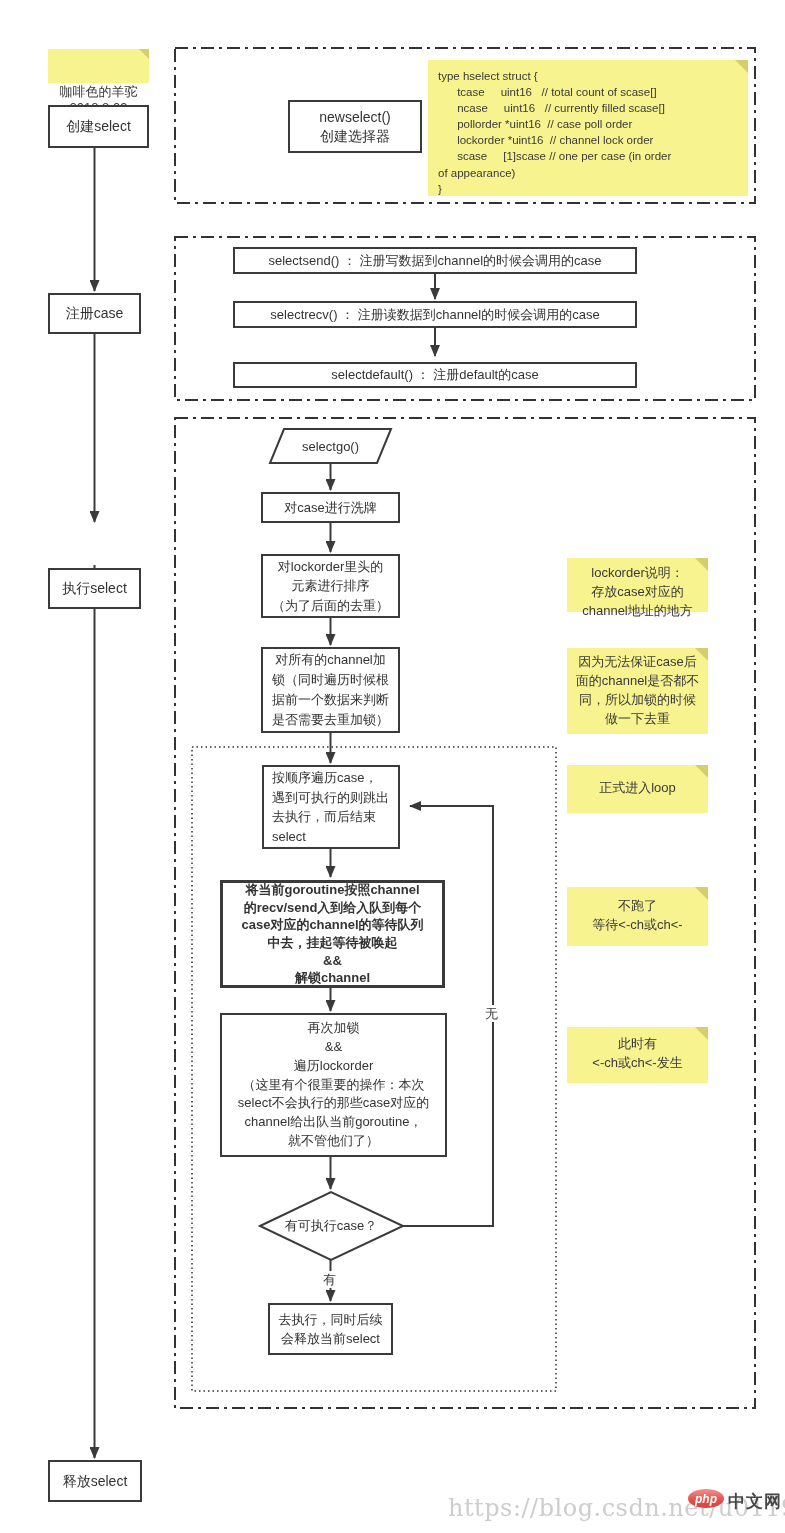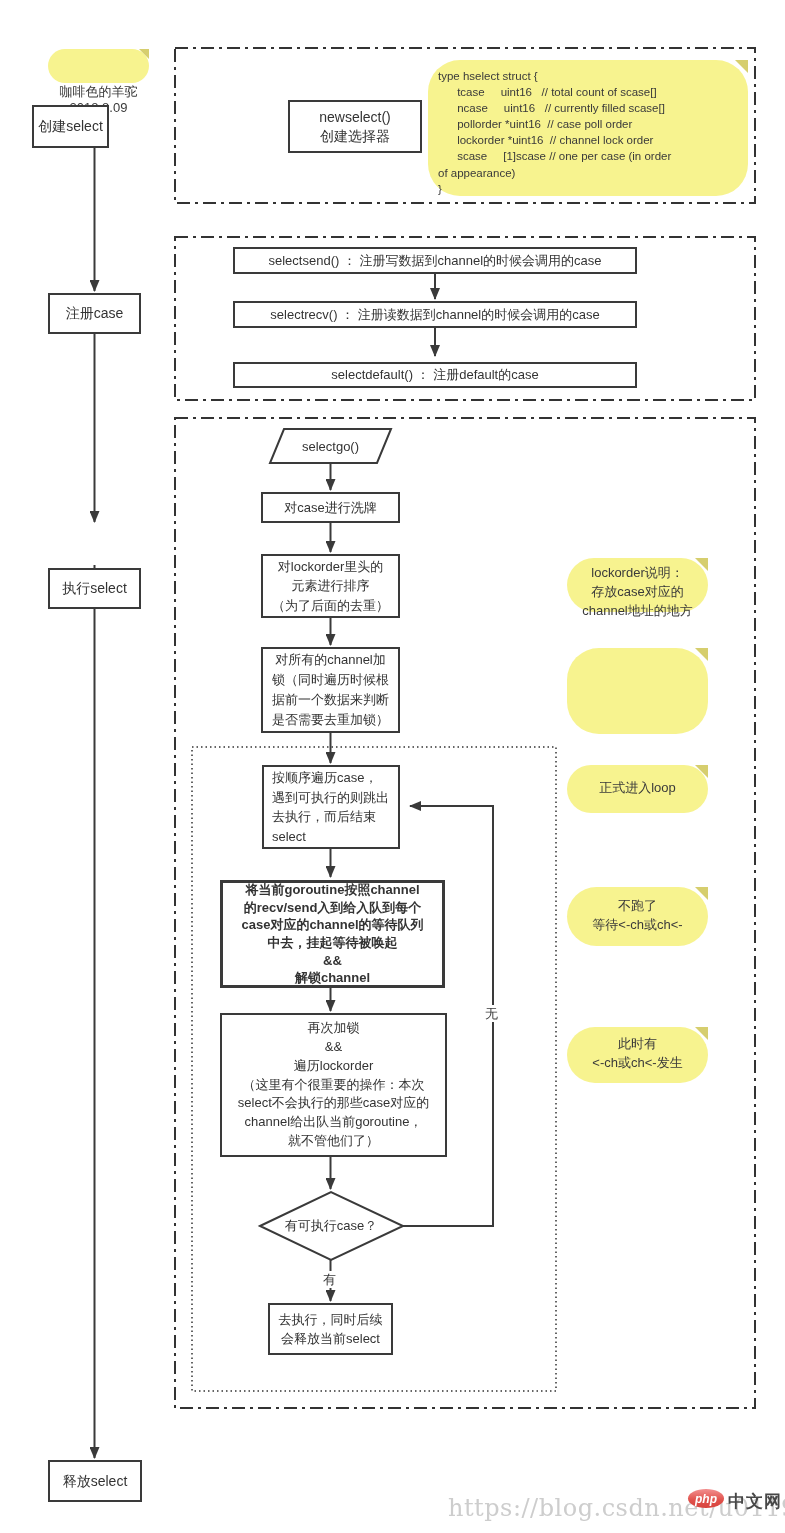--- a/index.html
+++ b/index.html
@@ -5,21 +5,21 @@
   html,body{margin:0;padding:0;background:#fff;}
   #canvas{position:relative;width:785px;height:1533px;background:#fff;overflow:hidden;
           font-family:"Liberation Sans",sans-serif;color:#3a3a3a;}
   #wires{position:absolute;left:0;top:0;z-index:1;}
   .box{position:absolute;z-index:2;background:#fff;border:2px solid #3a3a3a;box-sizing:border-box;
        display:flex;align-items:center;justify-content:center;text-align:center;
        font-size:14px;line-height:1.35;color:#333;}
   .pre{white-space:pre-line;}
   .mono-pre{white-space:pre;}
   .sticky{position:absolute;z-index:2;background:#f7f38f;box-sizing:border-box;
-          font-size:13px;line-height:1.45;color:#3a3a3a;text-align:center;border-radius:32px;}
+          font-size:13px;line-height:1.45;color:#3a3a3a;text-align:center;}
   .fold{position:absolute;top:0;right:0;width:0;height:0;
         border-top:13px solid #d6ce6e;border-left:13px solid transparent;}
   .lbl{position:absolute;z-index:3;background:#fff;font-size:13px;line-height:1;
        padding:2px 1px;color:#3a3a3a;}
   .shape-text{position:absolute;z-index:2;display:flex;align-items:center;justify-content:center;
        text-align:right;font-size:13px;color:#333;background:transparent;}
   .wm-url{position:absolute;z-index:2;font-family:"DejaVu Serif",serif;font-size:24px;
        color:#cdcdcd;letter-spacing:0.5px;}
   .wm-logo{position:absolute;z-index:4;width:36px;height:19px;border-radius:50%;
        background:linear-gradient(180deg,#f29090 0%,#e0504a 60%,#d8443e 100%);
@@ -65,21 +65,21 @@
     <polygon points="284,429 391,429 377,463 270,463" fill="#fff" stroke="#3a3a3a" stroke-width="2"></polygon>
     <polygon points="260,1226 331,1192 403,1226 331,1260" fill="#fff" stroke="#3a3a3a" stroke-width="2"></polygon>
   </svg>
 
   <div class="sticky pre" style="left:48px;top:49px;width:101px;height:34px;padding-top:2px;font-size:13px;line-height:1.25;">
     <span class="fold" style="border-top-width:10px;border-left-width:10px;"></span>
     <span style="white-space:pre-line;">咖啡色的羊驼
 2018.8.09</span>
   </div>
 
-  <div class="box" style="left:32px;top:105px;width:77px;height:43px;">
+  <div class="box" style="left:48px;top:105px;width:101px;height:43px;">
     <span>创建select</span>
   </div>
   <div class="box" style="left:48px;top:293px;width:93px;height:41px;">
     <span>注册case</span>
   </div>
   <div class="box" style="left:48px;top:524px;width:93px;height:41px;margin-top:44px;">
     <span>执行select</span>
   </div>
   <div class="box" style="left:48px;top:1460px;width:94px;height:42px;">
     <span>释放select</span>
@@ -167,20 +167,24 @@
   </div>
 
   <div class="sticky" style="left:567px;top:558px;width:141px;height:54px;padding-top:6px;">
     <span class="fold"></span>
     <span class="pre">lockorder说明：
 存放case对应的
 channel地址的地方</span>
   </div>
   <div class="sticky" style="left:567px;top:648px;width:141px;height:86px;padding-top:5px;">
     <span class="fold"></span>
+    <span class="pre">因为无法保证case后
+面的channel是否都不
+同，所以加锁的时候
+做一下去重</span>
   </div>
   <div class="sticky" style="left:567px;top:765px;width:141px;height:48px;padding-top:14px;">
     <span class="fold"></span>
     <span class="pre">正式进入loop</span>
   </div>
   <div class="sticky" style="left:567px;top:887px;width:141px;height:59px;padding-top:10px;">
     <span class="fold"></span>
     <span class="pre">不跑了
 等待&lt;-ch或ch&lt;-</span>
   </div>

